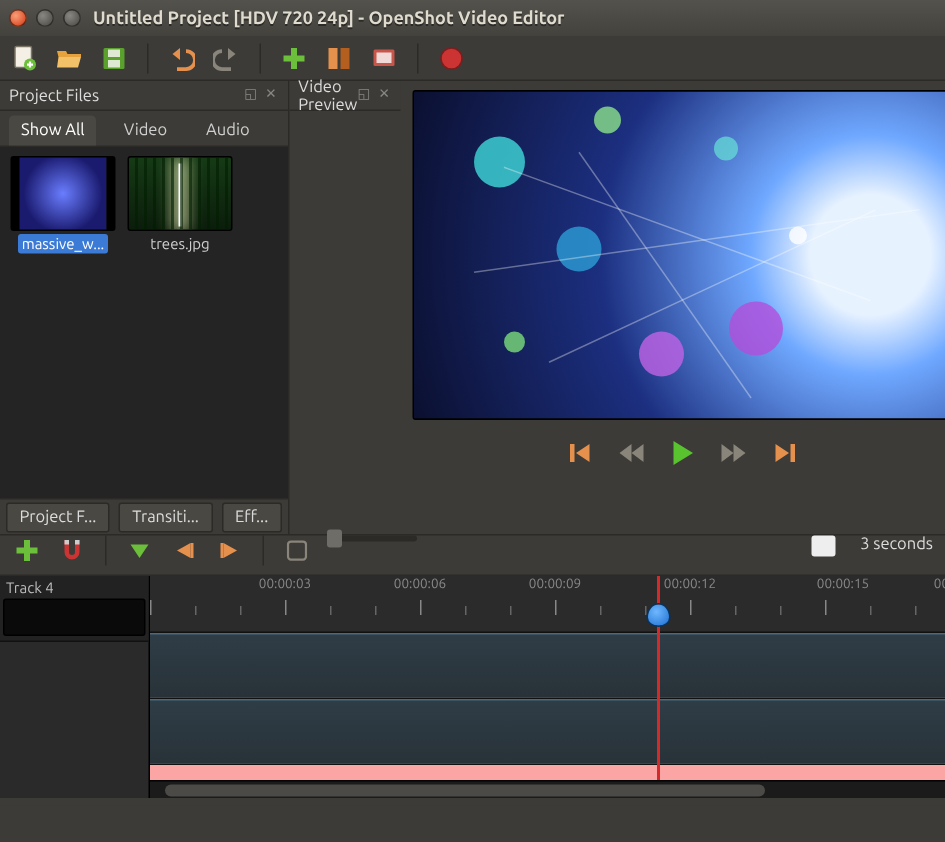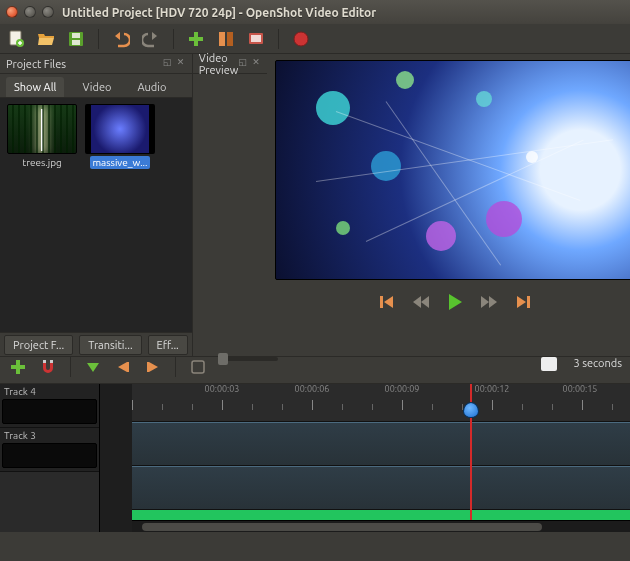--- a/index.html
+++ b/index.html
@@ -55,21 +55,21 @@
   
   .tl-toolbar{height:28px;background:#3c3b37;border-top:1px solid #2b2a27;border-bottom:1px solid #2b2a27;display:flex;align-items:flex-start;padding:0 8px;gap:10px;}
   .tl-toolbar .spacer{flex:1;}
   .slider{width:60px;height:4px;background:#2b2a27;border-radius:2px;position:relative;}
   .slider::after{content:"";position:absolute;left:0;top:-4px;width:10px;height:12px;background:#6e6d68;border-radius:2px;}
   .zoom-label{font-size:11px;color:#dcdcdc;margin-left:6px;}
   .zoom-box{width:16px;height:14px;background:#eee;border-radius:2px;margin-left:6px;}
   
   .timeline{display:flex;height:148px;background:#1e1e1e;}
   .tl-left{width:100px;background:#2a2a2a;border-right:1px solid #000;display:flex;flex-direction:column;}
-  .tl-right{flex:1;position:relative;overflow:hidden;background:#22c55e;margin-left:32px;}
+  .tl-right{flex:1;position:relative;overflow:hidden;background:#fca5a5;}
   .timecode{height:38px;display:flex;align-items:center;justify-content:center;font-size:15px;color:#eaeaea;font-family:monospace;font-weight:bold;background:#232323;border-bottom:1px solid #111;}
   .track-hdr{height:44px;border-bottom:1px solid #111;background:#222;position:relative;}
   .track-hdr .label{position:absolute;left:4px;top:2px;font-size:10px;color:#bcbcbc;}
   .track-hdr .active{position:absolute;left:2px;top:15px;right:2px;height:25px;background:#0a0a0a;border:1px solid #000;border-radius:2px;}
   .ruler{height:38px;border-bottom:1px solid #111;background:#2b2b2b;position:relative;}
   .ruler .ticks{position:absolute;left:0;right:0;top:16px;height:22px;}
   .tick{position:absolute;top:0;width:1px;height:10px;background:#888;}
   .tick.small{height:6px;background:#666;top:4px;}
   .tick-lbl{position:absolute;top:0;font-size:9px;color:#888;transform:translateX(-50%);}
   .tracks{position:absolute;left:0;right:0;top:38px;bottom:12px;}
@@ -165,27 +165,27 @@
         <span class="dock-btn">◱</span>
         <span class="dock-btn">✕</span>
       </div>
     </div>
     <div class="pf-tabs">
       <div class="pf-tab active">Show All</div>
       <div class="pf-tab">Video</div>
       <div class="pf-tab">Audio</div>
     </div>
     <div class="pf-body">
+      <div class="thumb sel">
+        <div class="img vid"></div>
+        <div class="lbl">massive_w...</div>
+      </div>
       <div class="thumb">
         <div class="img trees"></div>
         <div class="lbl">trees.jpg</div>
-      </div>
-      <div class="thumb sel">
-        <div class="img vid"></div>
-        <div class="lbl">massive_w...</div>
       </div>
     </div>
     <div class="pf-bottom">
       <div class="btab">Project F...</div>
       <div class="btab">Transiti...</div>
       <div class="btab">Eff...</div>
     </div>
   </div>
 
   <div class="pane-right">
@@ -291,32 +291,28 @@
   <span class="zoom-box"></span>
   <span class="zoom-label">3 seconds</span>
 </div>
 
 <div class="timeline">
   <div class="tl-left">
     <div class="track-hdr">
       <span class="label">Track 4</span>
       <div class="active"></div>
     </div>
-    <div class="track-hdr">
-      <span class="label">Track 3</span>
-      <div class="active"></div>
-    </div>
   </div>
   <div class="tl-right">
     <div class="ruler">
       <span class="tick-lbl" style="left:90px">00:00:03</span>
       <span class="tick-lbl" style="left:180px">00:00:06</span>
       <span class="tick-lbl" style="left:270px">00:00:09</span>
       <span class="tick-lbl" style="left:360px">00:00:12</span>
-      <span class="tick-lbl" style="left:448px">00:00:15</span>
+      <span class="tick-lbl" style="left:462px">00:00:15</span>
       <span class="tick-lbl" style="left:540px">00:00:18</span>
       <div class="ticks">
 
         <span class="tick" style="left:0px"></span>
           <span class="tick small" style="left:30px"></span>
           <span class="tick small" style="left:60px"></span>
         <span class="tick" style="left:90px"></span>
           <span class="tick small" style="left:120px"></span>
           <span class="tick small" style="left:150px"></span>
         <span class="tick" style="left:180px"></span>

